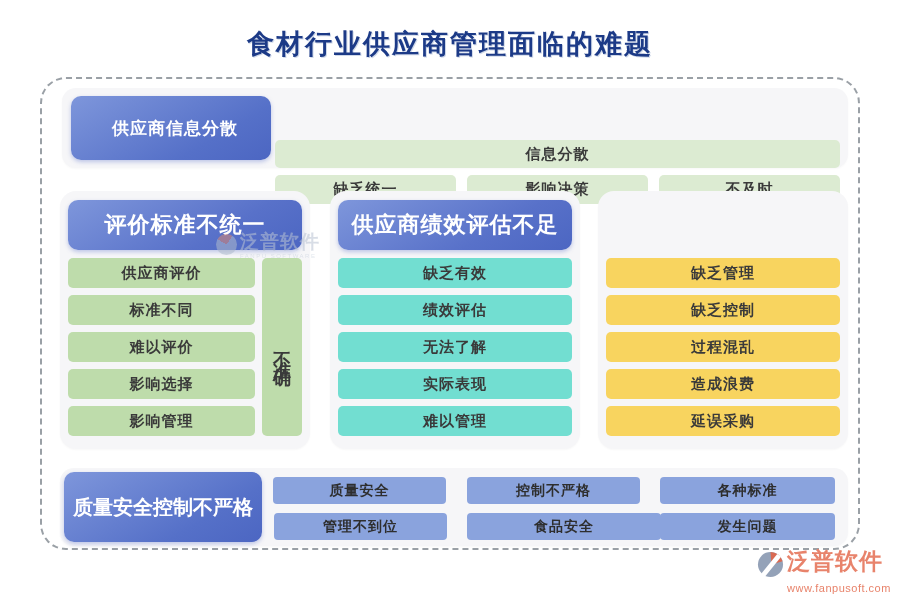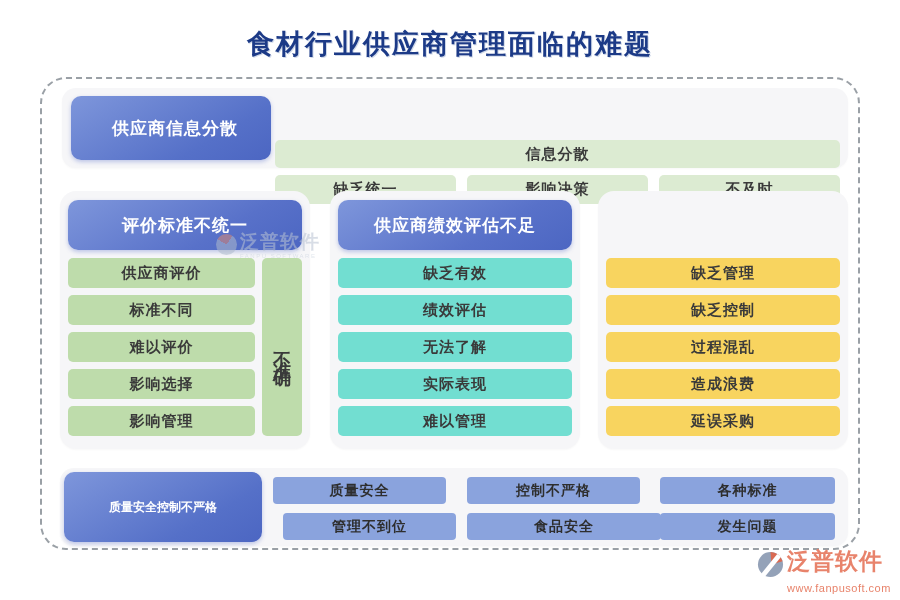--- a/index.html
+++ b/index.html
@@ -44,41 +44,41 @@
   .top-i0{left:213px;top:43px;width:181px;height:29px;}
   .top-i1{left:405px;top:43px;width:181px;height:29px;}
   .top-i2{left:597px;top:43px;width:181px;height:29px;}
   
   .mid-card{top:191px;width:250px;height:258px;border-radius:16px;}
   .mid-c0{left:60px;} .mid-c1{left:330px;} .mid-c2{left:598px;}
   .mid-header{
     position:absolute;left:8px;top:9px;width:234px;height:50px;
     display:flex;align-items:center;justify-content:center;
     background:linear-gradient(150deg,#7e96db 0%,#5871c9 65%,#4c66c2 100%);
-    color:#fff;font-size:17px;font-weight:700;letter-spacing:1px;border-radius:10px;
+    color:#fff;font-size:22px;font-weight:700;letter-spacing:1px;border-radius:10px;
     box-shadow:0 2px 4px rgba(80,104,197,.35);
   }
   .mid-body{position:absolute;left:8px;top:67px;width:234px;display:flex;gap:7px;}
   .mid-list{display:flex;flex-direction:column;gap:7px;flex:1;}
   .item{
     height:30px;display:flex;align-items:center;justify-content:center;
     border-radius:5px;font-size:15px;font-weight:700;color:#3a3a3a;letter-spacing:1px;
   }
   .side-note{
     width:40px;border-radius:5px;display:flex;align-items:center;justify-content:center;
     writing-mode:vertical-rl;text-orientation:upright;letter-spacing:9px;
     font-size:18px;font-weight:700;color:#3a3a3a;padding-top:6px;box-sizing:border-box;
   }
   
   .card-bottom{left:60px;top:468px;width:788px;height:78px;}
-  .bottom-label{left:4px;top:4px;width:198px;height:70px;font-size:12px;letter-spacing:0;}
+  .bottom-label{left:4px;top:4px;width:198px;height:70px;font-size:20px;letter-spacing:0;}
   .b00{left:213px;top:9px;width:173px;height:27px;border-radius:4px;}
   .b01{left:407px;top:9px;width:173px;height:27px;border-radius:4px;}
   .b02{left:600px;top:9px;width:175px;height:27px;border-radius:4px;}
-  .b10{left:223px;top:45px;width:173px;height:27px;border-radius:4px;}
+  .b10{left:214px;top:45px;width:173px;height:27px;border-radius:4px;}
   .b11{left:407px;top:45px;width:194px;height:27px;border-radius:4px;}
   .b12{left:600px;top:45px;width:175px;height:27px;border-radius:4px;}
   .chip.bluelite{font-size:14px;}
   
   .watermark{
     position:absolute;left:216px;top:232px;display:flex;align-items:flex-start;gap:3px;
     z-index:5;opacity:.55;pointer-events:none;
   }
   .wm-icon{
     width:21px;height:21px;border-radius:50%;margin-top:2px;

